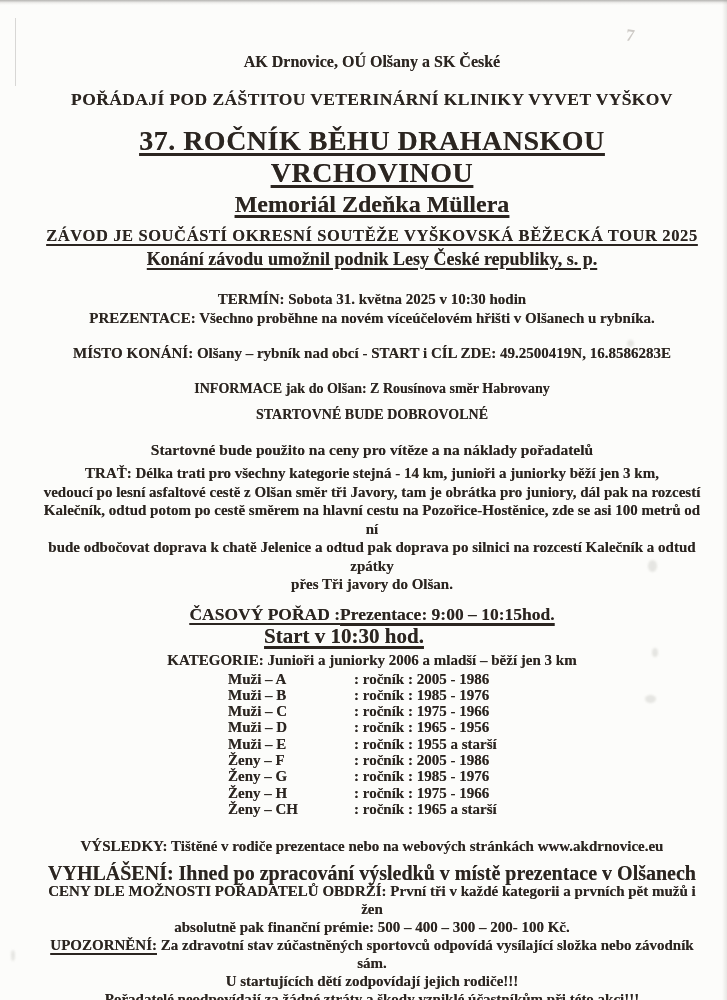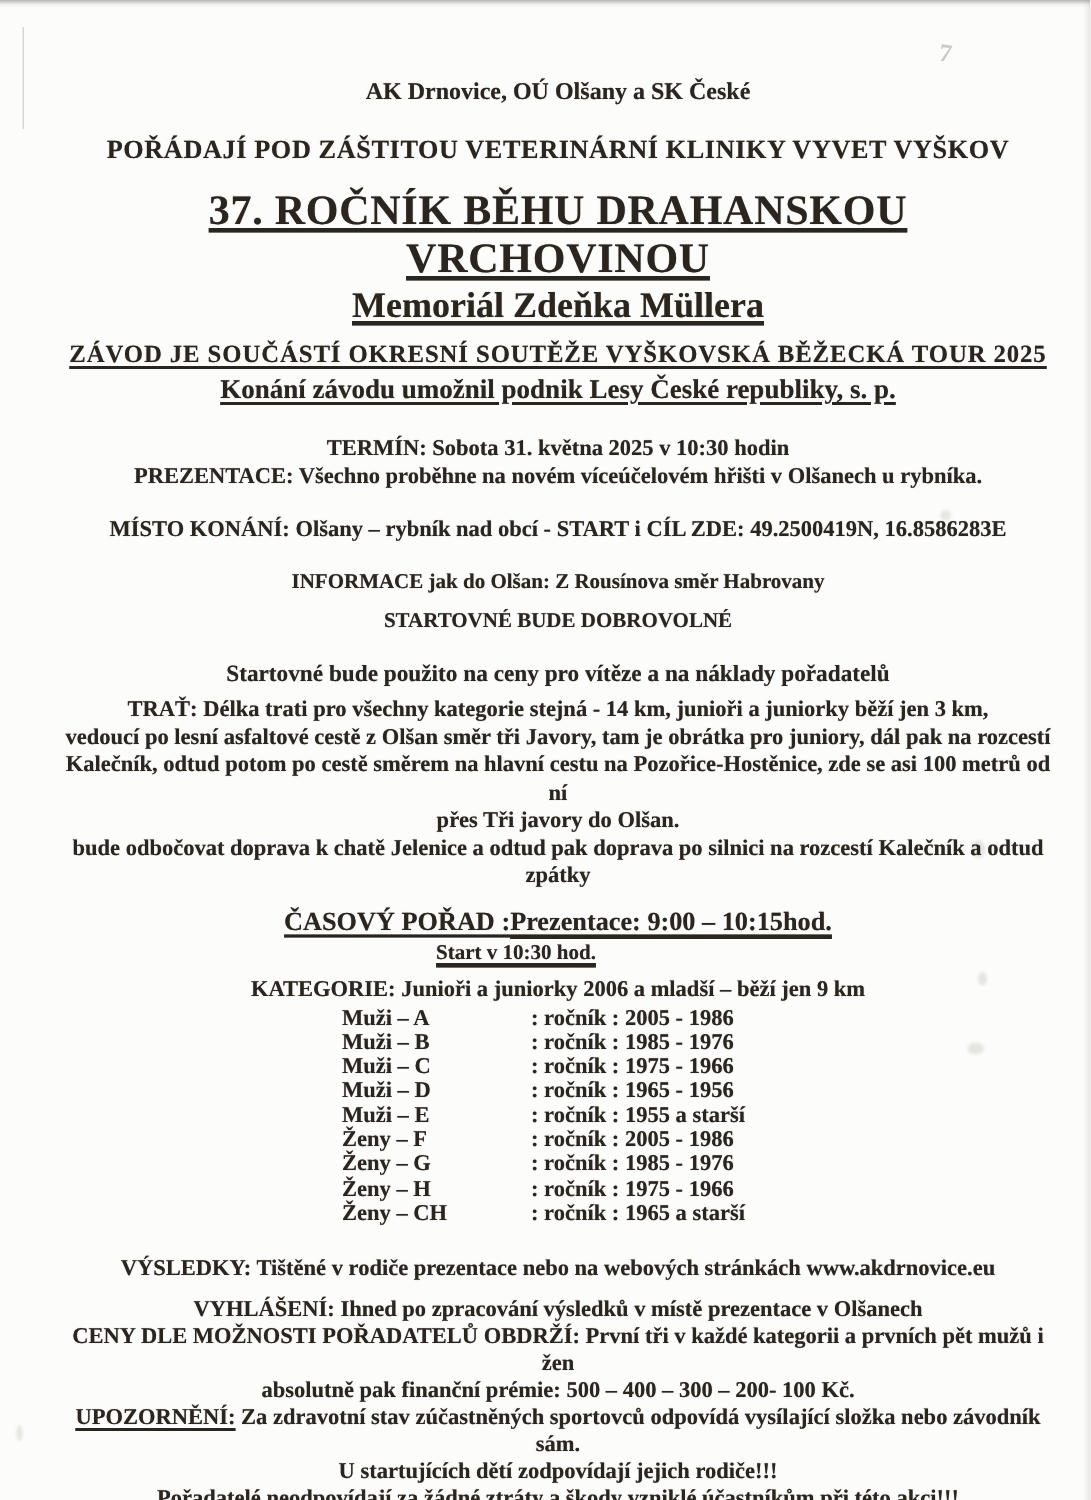--- a/index.html
+++ b/index.html
@@ -59,30 +59,30 @@
 
   .termin     { margin-top: 19px; font-size: 15px; line-height: 19px; }
   .prez       { margin-top: 0;    font-size: 15px; line-height: 19px; }
   .misto      { margin-top: 16px; font-size: 15px; line-height: 19px; }
   .info       { margin-top: 16px; font-size: 14px; line-height: 19px; }
   .startovne1 { margin-top: 8px;  font-size: 14px;   line-height: 18px; }
   .startovne2 { margin-top: 16px;    font-size: 15.5px; line-height: 20px; }
   .trat       { margin-top: 4px;  font-size: 15px; line-height: 18.5px; }
 
   .sched-line1 { margin-top: 9px; font-size: 17.5px; line-height: 22px; display: flex; justify-content: center; gap: 0; }
-  .sched-line2 { font-size: 14px; line-height: 22px; }
+  .sched-line2 { font-size: 21px; line-height: 22px; }
   .sched-line2 > span { display: inline-block; position: relative; left: -28px; }
 
   .kategorie-head { margin-top: 4px; font-size: 15px; line-height: 19px; }
   .cat-table  { margin: 1px 0 0 192px; text-align: left; font-size: 15px; line-height: 16.3px; }
   .cat-row    { display: flex; }
   .cat-label  { width: 126px; }
 
   .vysledky   { margin-top: 20px; font-size: 15px; line-height: 19px; }
-  .vyhlaseni  { margin-top: 8px;  font-size: 15px; line-height: 18px; }
+  .vyhlaseni  { margin-top: 8px;  font-size: 20px; line-height: 18px; }
   .ceny1, .ceny2, .upozorneni, .deti, .poradatele { font-size: 15px; line-height: 18px; }
 </style>
 </head>
 <body>
 
 <div class="page">
   <div class="edge-top"></div>
   <div class="edge-right"></div>
   <div class="edge-left-line"></div>
   <div class="pencil-mark">7</div>
@@ -105,33 +105,33 @@
     <div class="prez">PREZENTACE: Všechno proběhne na novém víceúčelovém hřišti v Olšanech u rybníka.</div>
     <div class="misto">MÍSTO KONÁNÍ: Olšany – rybník nad obcí - START i CÍL ZDE: 49.2500419N, 16.8586283E</div>
     <div class="info">INFORMACE jak do Olšan: Z Rousínova směr Habrovany</div>
     <div class="startovne1">STARTOVNÉ BUDE DOBROVOLNÉ</div>
     <div class="startovne2">Startovné bude použito na ceny pro vítěze a na náklady pořadatelů</div>
 
     <div class="trat">
       <div>TRAŤ: Délka trati pro všechny kategorie stejná - 14 km, junioři a juniorky běží jen 3 km,</div>
       <div>vedoucí po lesní asfaltové cestě z Olšan směr tři Javory, tam je obrátka pro juniory, dál pak na   rozcestí</div>
       <div>Kalečník, odtud potom po cestě směrem na hlavní cestu na Pozořice-Hostěnice, zde se asi 100 metrů od ní</div>
+      <div>bude odbočovat doprava k chatě Jelenice a odtud pak doprava po silnici na rozcestí Kalečník a odtud zpátky</div>
       <div>přes Tři javory do Olšan.</div>
-      <div>bude odbočovat doprava k chatě Jelenice a odtud pak doprava po silnici na rozcestí Kalečník a odtud zpátky</div>
     </div>
 
     <div class="sched-line1">
       <span class="u">ČASOVÝ POŘAD :</span>
       <span class="u u-thick">Prezentace:  9:00 – 10:15hod.</span>
     </div>
     <div class="sched-line2">
       <span class="u u-thick">Start  v 10:30 hod.</span>
     </div>
 
-    <div class="kategorie-head">KATEGORIE: Junioři a juniorky 2006 a mladší – běží jen 9 km</div>
+    <div class="kategorie-head">KATEGORIE: Junioři a juniorky 2006 a mladší – běží jen 3 km</div>
 
     <div class="cat-table">
       <div class="cat-row">
         <span class="cat-label">Muži – A</span>
         <span class="cat-value">: ročník  :  2005  - 1986</span>
       </div>
       <div class="cat-row">
         <span class="cat-label">Muži – B</span>
         <span class="cat-value">: ročník  :  1985 -  1976</span>
       </div>

